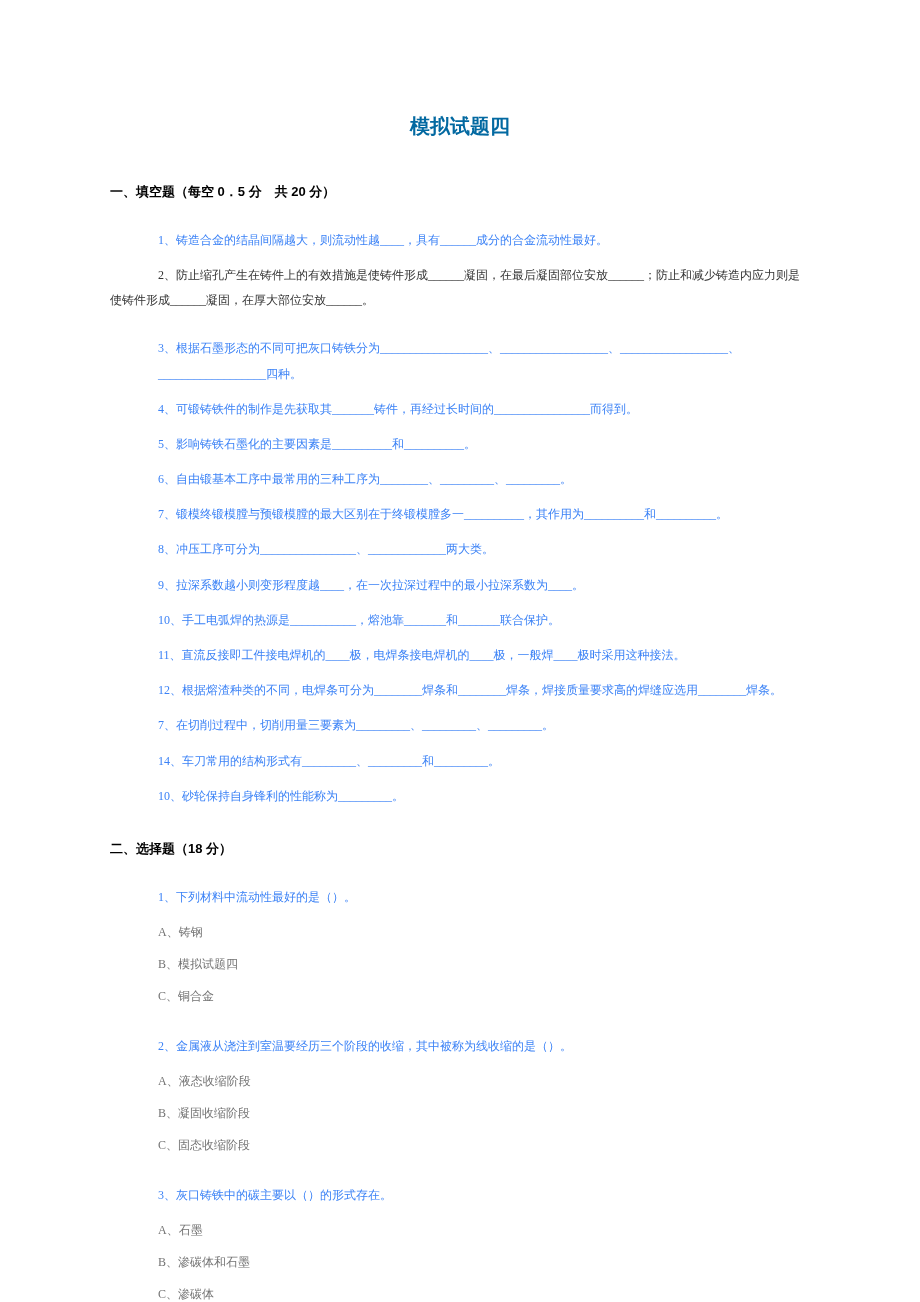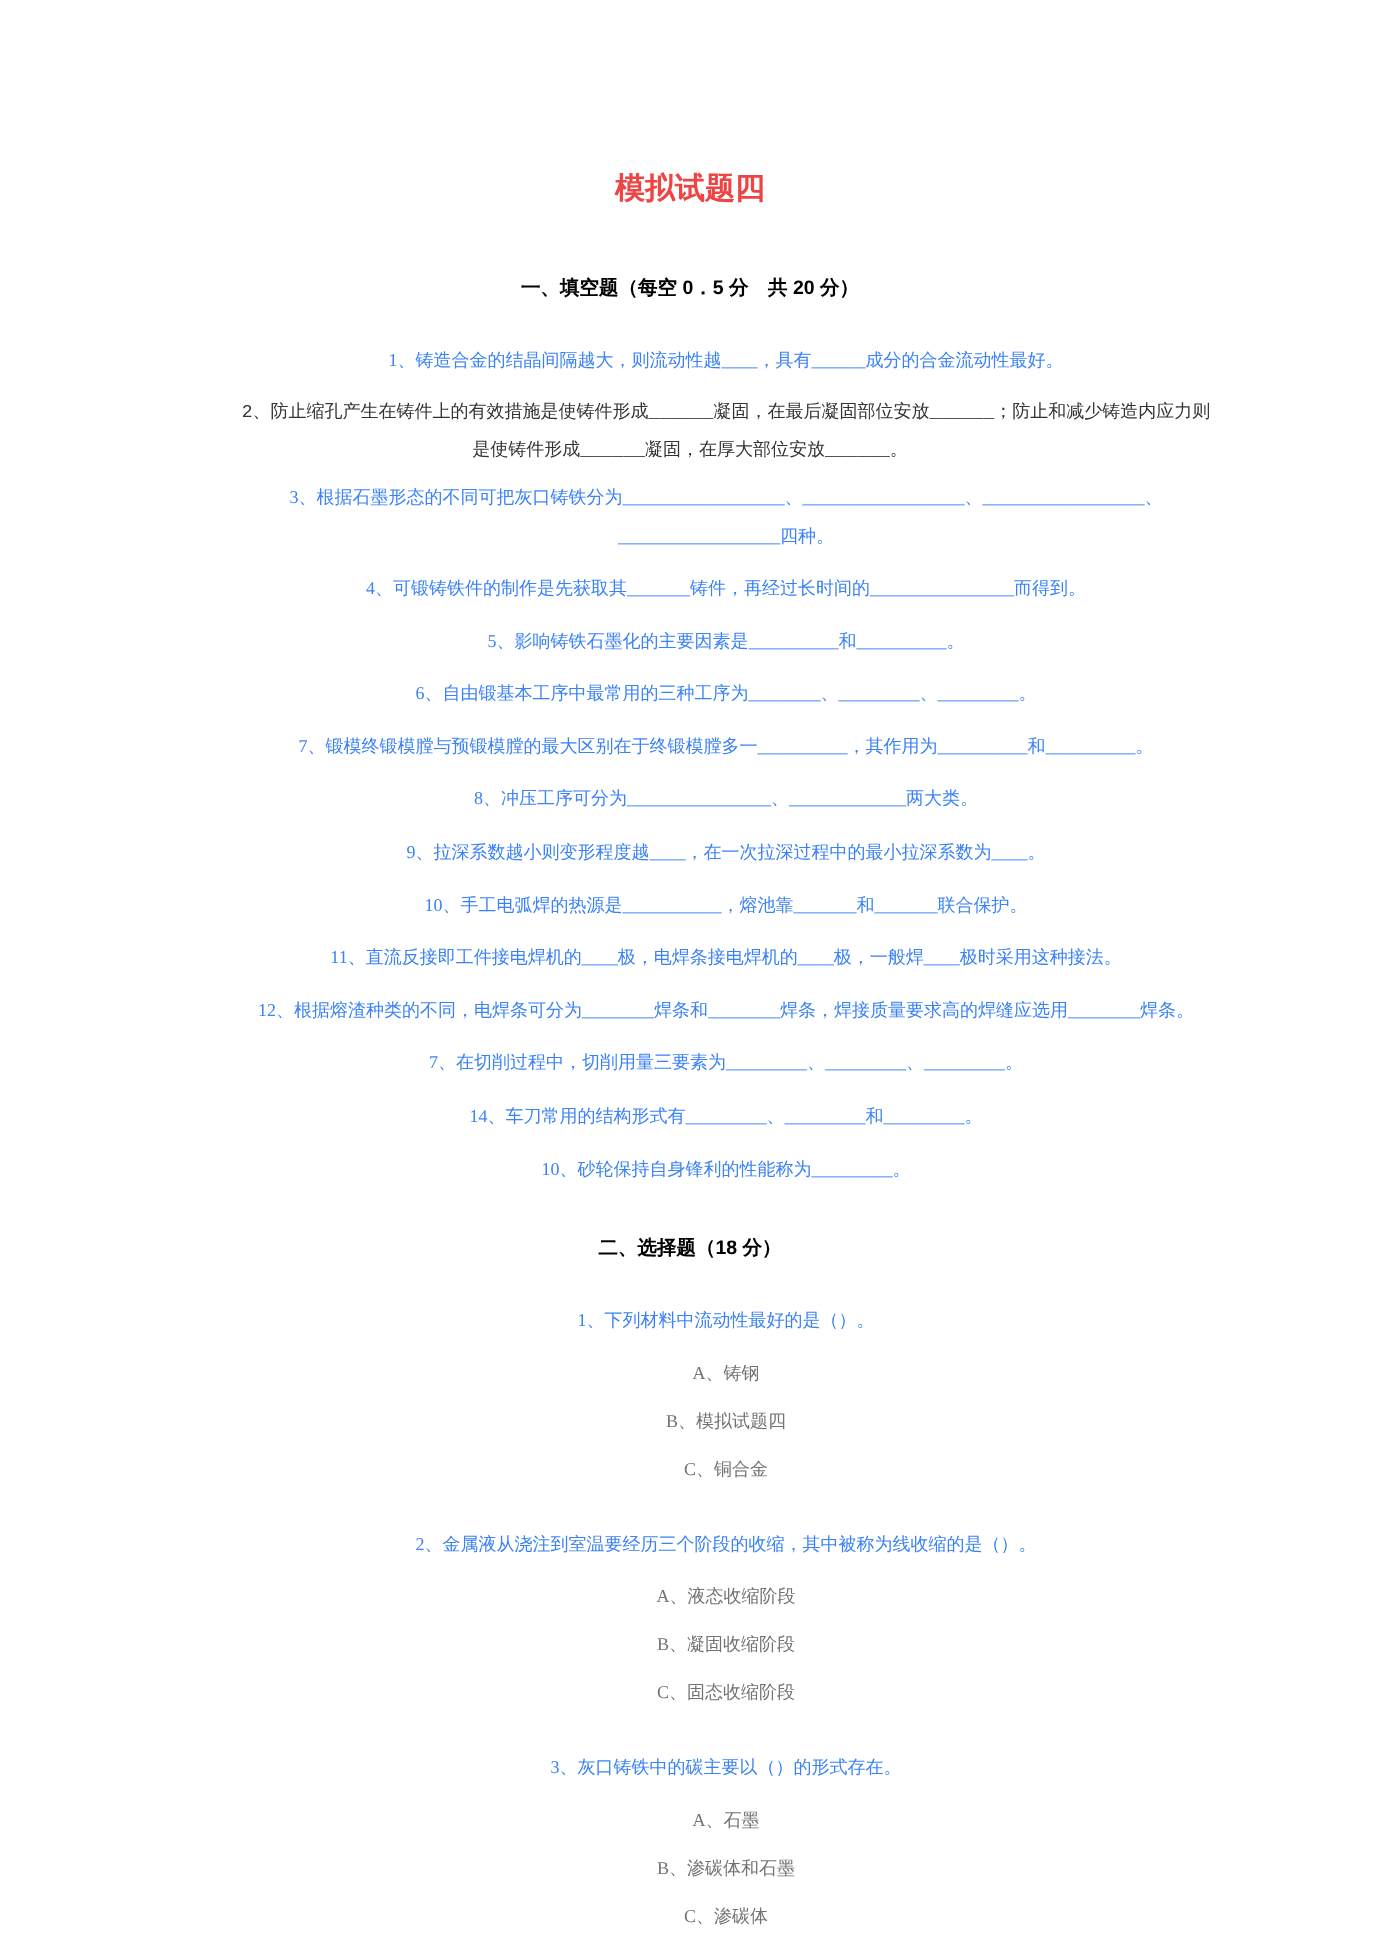--- a/index.html
+++ b/index.html
@@ -1,29 +1,29 @@
 <!DOCTYPE html>
 <html><head>
   <meta charset="utf-8">
   <style>
-    * { margin: 0; padding: 0; box-sizing: border-box; text-align: center; }
+    * { margin: 0; padding: 0; box-sizing: border-box; }
     body {
       font-family: "SimSun", "宋体", serif;
       font-size: 12px;
       color: #333;
       background: #fff;
       width: 920px;
       padding: 110px 110px 40px 110px;
       line-height: 1.6;
     }
     .title {
       text-align: center;
       font-family: "SimHei", "黑体", sans-serif;
       font-size: 20px;
-      color: #ef4444;
+      color: #0369a1;
       font-weight: bold;
       margin-bottom: 40px;
     }
     .section-header {
       font-family: "SimHei", "黑体", sans-serif;
       font-size: 13px;
       font-weight: bold;
       color: #000;
       margin-top: 30px;
       margin-bottom: 25px;
@@ -32,25 +32,24 @@
       font-size: 12px;
       color: #3b82f6;
       margin-bottom: 10px;
       line-height: 2.1;
       padding-left: 48px;
       text-indent: 0;
     }
     .question-wrap {
       font-size: 12px;
       color: #333;
-      margin-bottom: 6px;
+      margin-bottom: 23px;
       line-height: 2.1;
       padding-left: 0;
       text-indent: 48px;
-      font-family: Liberation Mono, monospace;
     }
     .option {
       font-size: 12px;
       color: #737373;
       margin-bottom: 8px;
       line-height: 2;
       padding-left: 48px;
     }
     .spacer {
       height: 18px;

